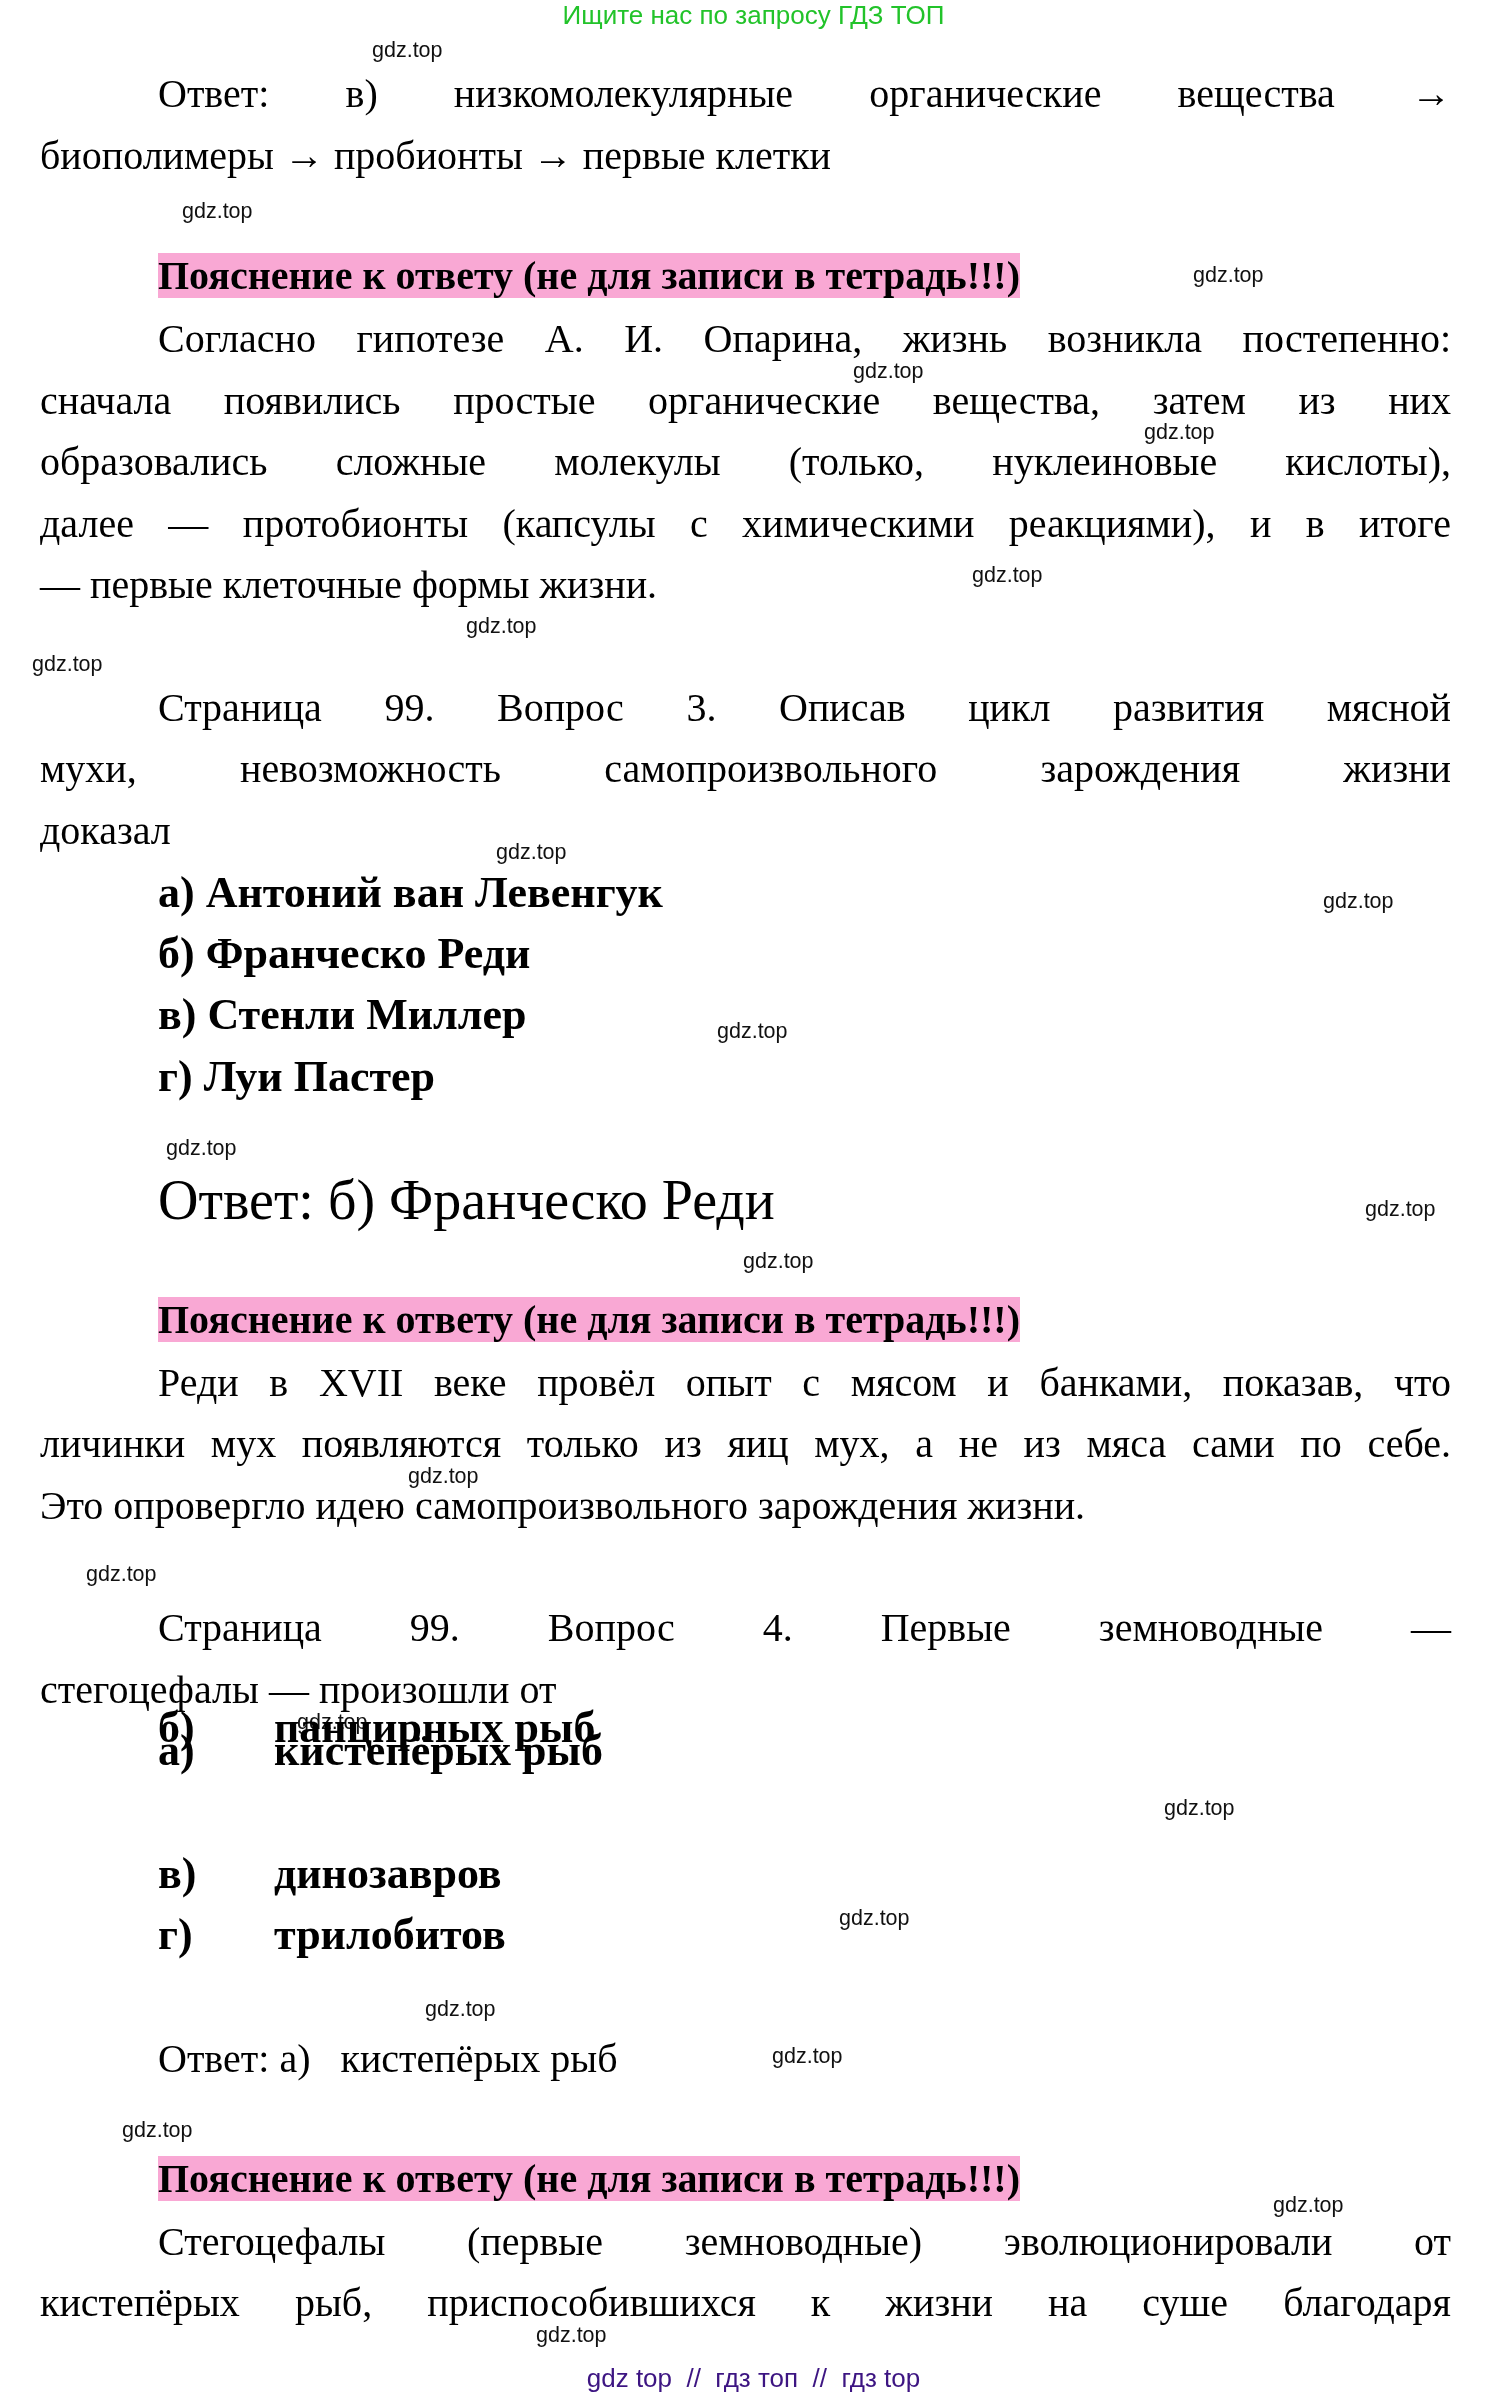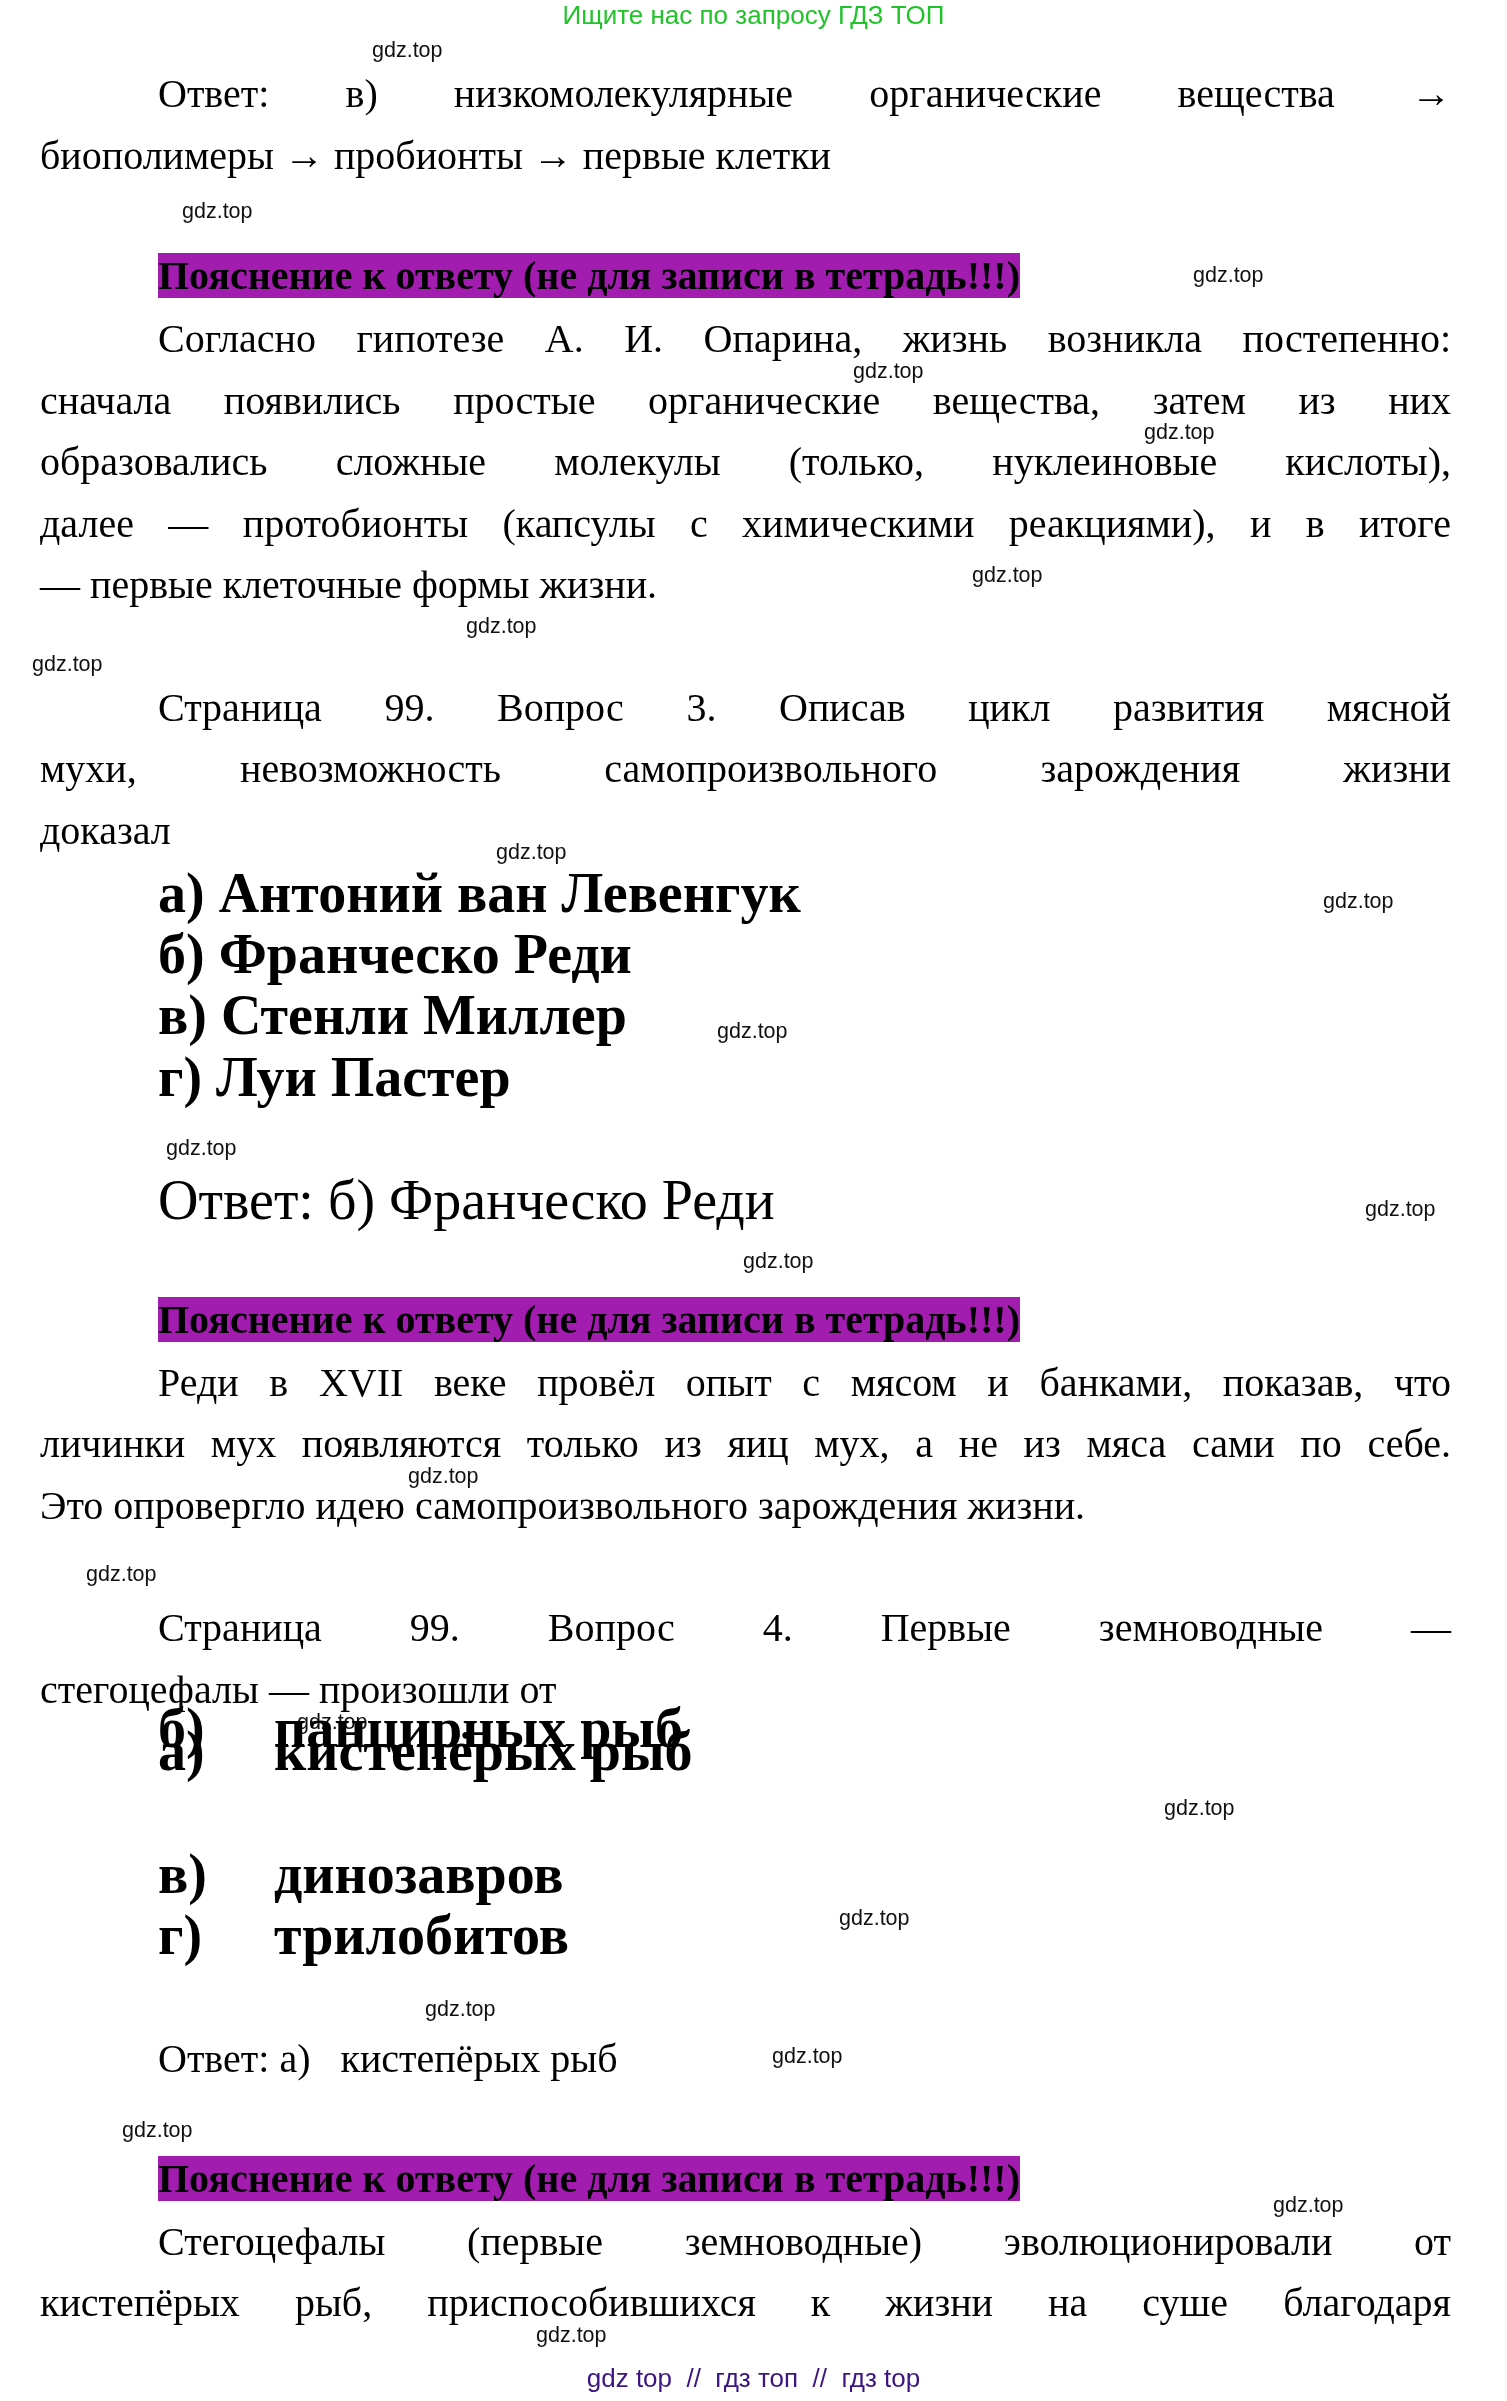--- a/index.html
+++ b/index.html
@@ -9,22 +9,22 @@
   .header{left:0;width:1507px;top:0;text-align:center;font-family:"Liberation Sans","DejaVu Sans",sans-serif;
           font-size:26px;color:#22c32a;line-height:30px;}
   .footer{left:0;width:1507px;top:2361px;text-align:center;font-family:"Liberation Sans","DejaVu Sans",sans-serif;
           font-size:26px;color:#3d1582;line-height:35px;white-space:pre;}
   .wm{font-family:"Liberation Sans","DejaVu Sans",sans-serif;font-size:21.5px;color:#111;line-height:24px;white-space:nowrap;}
   .line{left:40px;width:1411px;font-size:40px;line-height:48px;white-space:nowrap;
         text-align:justify;text-align-last:justify;}
   .line.last{text-align-last:left;}
   .indent{left:158px;width:1293px;}
   .b{font-weight:normal;}
-  .hl{background:#a21caf;font-weight:bold;font-size:40px;line-height:53px;padding:0;white-space:nowrap;}
-  .opt{font-size:56px;line-height:48px;font-weight:bold;white-space:nowrap;}
+  .hl{background:#f9a8d4;font-weight:bold;font-size:40px;line-height:53px;padding:0;white-space:nowrap;}
+  .opt{font-size:44px;line-height:48px;font-weight:bold;white-space:nowrap;}
   .optlbl{display:inline-block;width:116px;}
 </style>
 </head>
 <body>
 
 <div class="abs header">Ищите нас по запросу ГДЗ ТОП</div>
 
 <div class="abs wm" style="left:372px;top:38px">gdz.top</div>
 <div class="abs line indent" style="top:70px"><span class="b">Ответ:</span><span> в)  низкомолекулярные  органические  вещества  →</span></div>
 <div class="abs line last" style="top:132px">биополимеры → пробионты → первые клетки</div>

